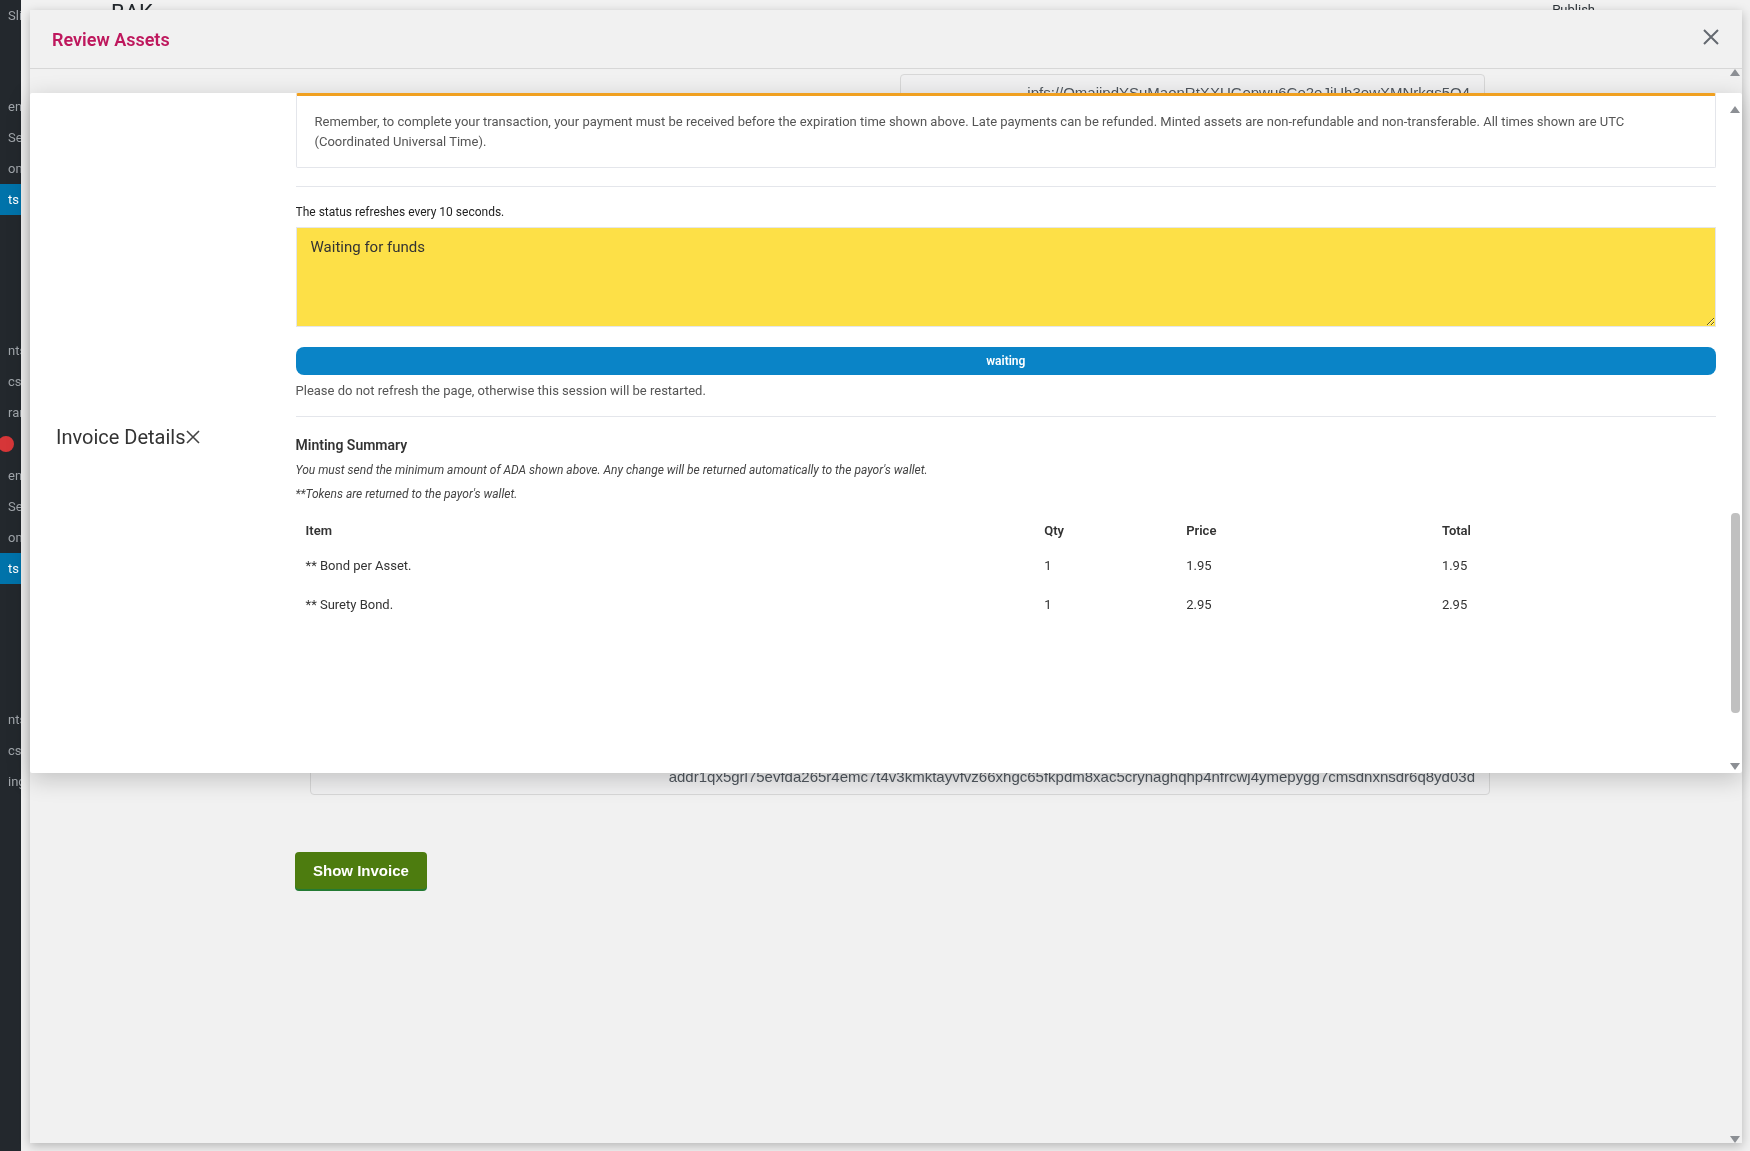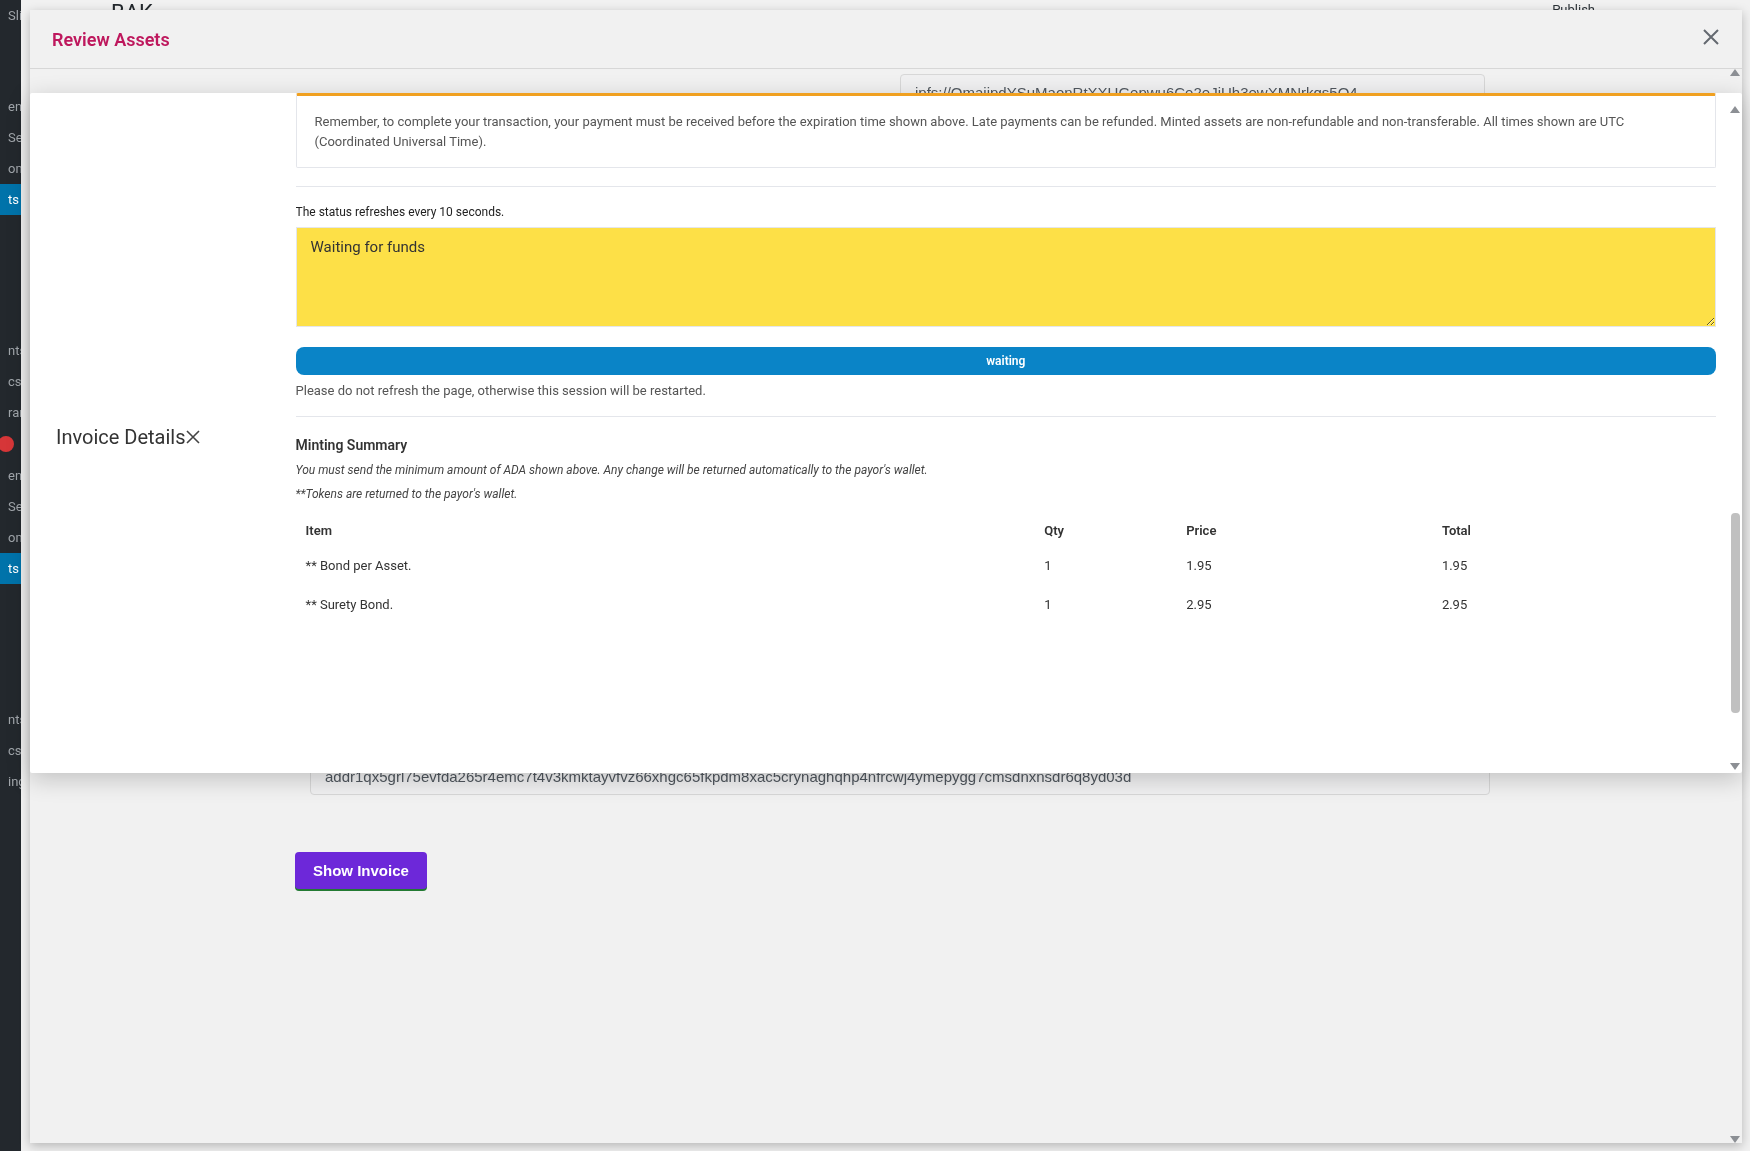--- a/index.html
+++ b/index.html
@@ -19,26 +19,26 @@
 
     
     .outer-modal { position: absolute; left: 30px; top: 10px; right: 8px; bottom: 8px; background: #f1f1f1; box-shadow: 0 3px 10px rgba(0,0,0,.25); display: flex; flex-direction: column; }
     .outer-modal .hdr { padding: 18px 22px; border-bottom: 1px solid #d7d7d7; display: flex; align-items: center; justify-content: space-between; }
     .outer-modal .hdr h2 { font-size: 18px; font-weight: 600; color: #be185d; }
     .close-x { cursor: pointer; font-size: 22px; color: #646970; background: none; border: none; line-height: 1; }
     .outer-body { flex: 1; position: relative; overflow: hidden; padding: 18px 22px; }
     .outer-scroll-indicator-top, .outer-scroll-indicator-bot { position: absolute; right: 2px; width: 0; height: 0; border-left: 5px solid transparent; border-right: 5px solid transparent; }
     .outer-scroll-indicator-top { top: 0; border-bottom: 7px solid #8c8f94; }
     .outer-scroll-indicator-bot { bottom: 0; border-top: 7px solid #8c8f94; }
-    .txt-disabled { width: 100%; background: #f0f0f1; border: 1px solid #d7d7d7; border-radius: 4px; padding: 9px 14px; font-size: 15px; color: #50575e; }
+    .txt-disabled { width: 100%; background: #f0f0f1; border: 1px solid #d7d7d7; border-radius: 4px; padding: 9px 14px; font-size: 15px; color: #50575e; text-align: right; }
     .field-label { font-size: 15px; color: #444; margin-bottom: 6px; }
     .ipfs-box { position: absolute; left: 870px; top: 5px; width: 585px; }
     .num-box { position: absolute; left: 280px; top: 615px; width: 1180px; }
     .roy-box { position: absolute; left: 280px; top: 665px; width: 1180px; }
-    .btn-show-invoice { position: absolute; left: 265px; top: 783px; background: #6d28d9; color: #fff; border: none; border-radius: 4px; padding: 10px 18px; font-size: 15px; font-weight: 600; cursor: pointer; box-shadow: 0 2px 0 #237a33; }
+    .btn-show-invoice { position: absolute; left: 265px; top: 783px; background: #4d7c0f; color: #fff; border: none; border-radius: 4px; padding: 10px 18px; font-size: 15px; font-weight: 600; cursor: pointer; box-shadow: 0 2px 0 #237a33; }
 
     
     .inner-modal { position: absolute; left: 30px; right: 8px; top: 93px; height: 680px; background: #fff; box-shadow: 0 6px 24px rgba(0,0,0,.2); display: flex; flex-direction: row; border-radius: 2px; justify-content: flex-end; }
     .inner-hdr { padding: 20px 26px 12px; display: flex; justify-content: space-between; align-items: center; }
     .inner-hdr h3 { font-size: 20px; color: #333; font-weight: 400; }
     .inner-body { flex: 1; padding: 0 26px 0 70px; overflow: hidden; position: relative; }
     .inner-body .inner-scroll { position: absolute; left: 70px; right: 26px; top: 0; bottom: 0; overflow: hidden; }
 
     .warn-bar { border: 1px solid #e4e6eb; border-top: 3px solid #f0a020; background: #fff; padding: 16px 18px; font-size: 13px; line-height: 1.5; color: #555; border-radius: 2px; }
 

